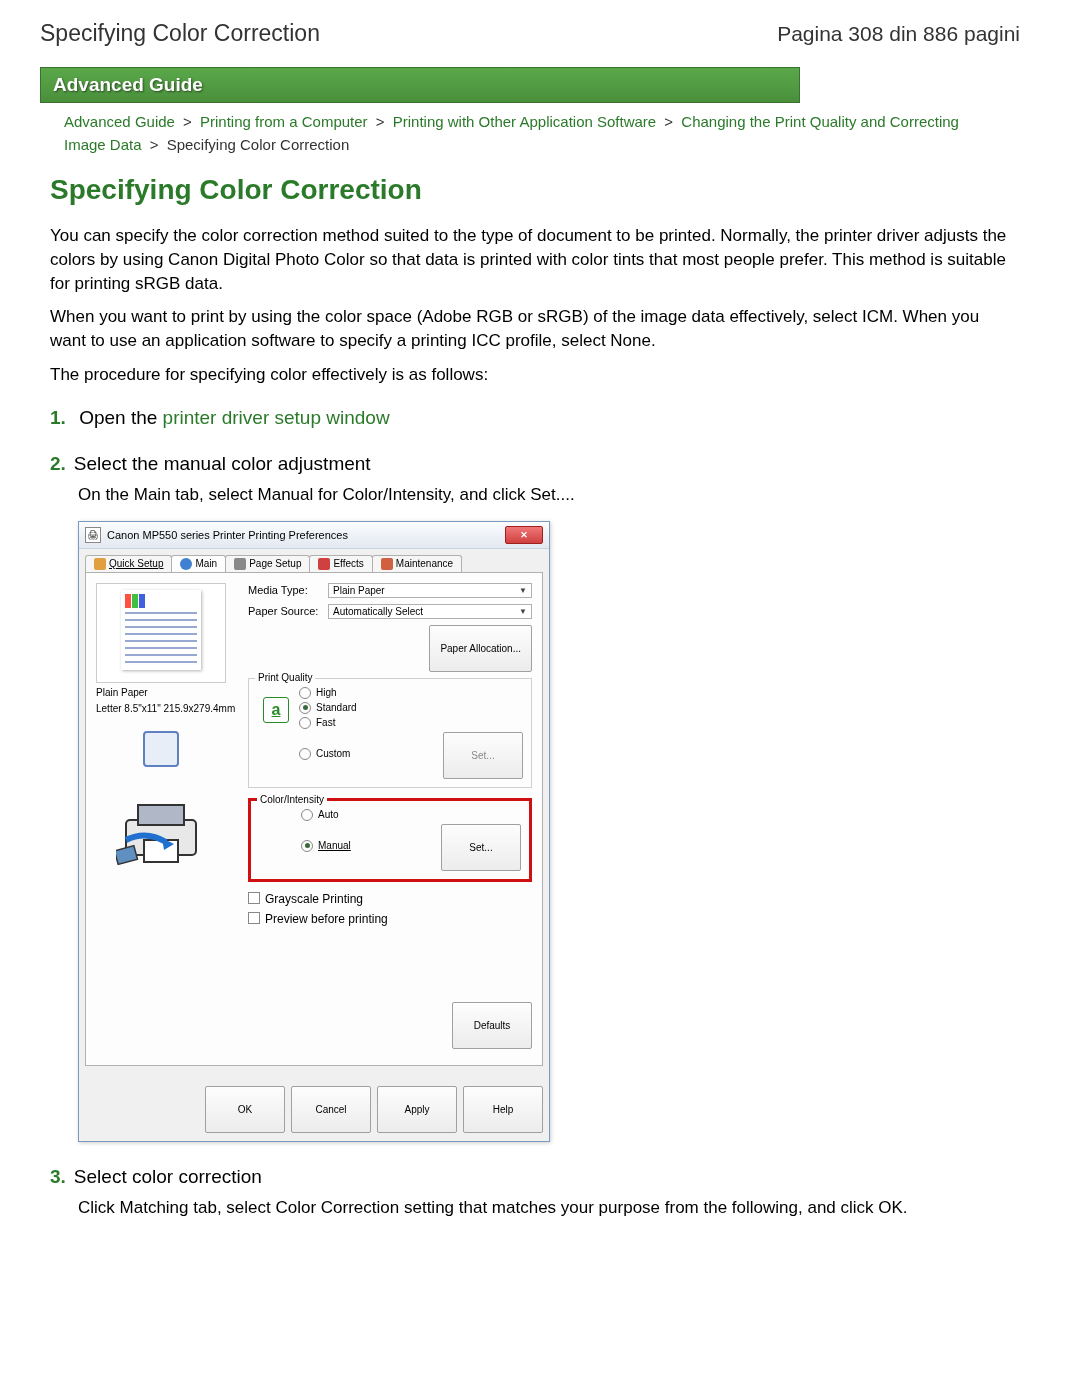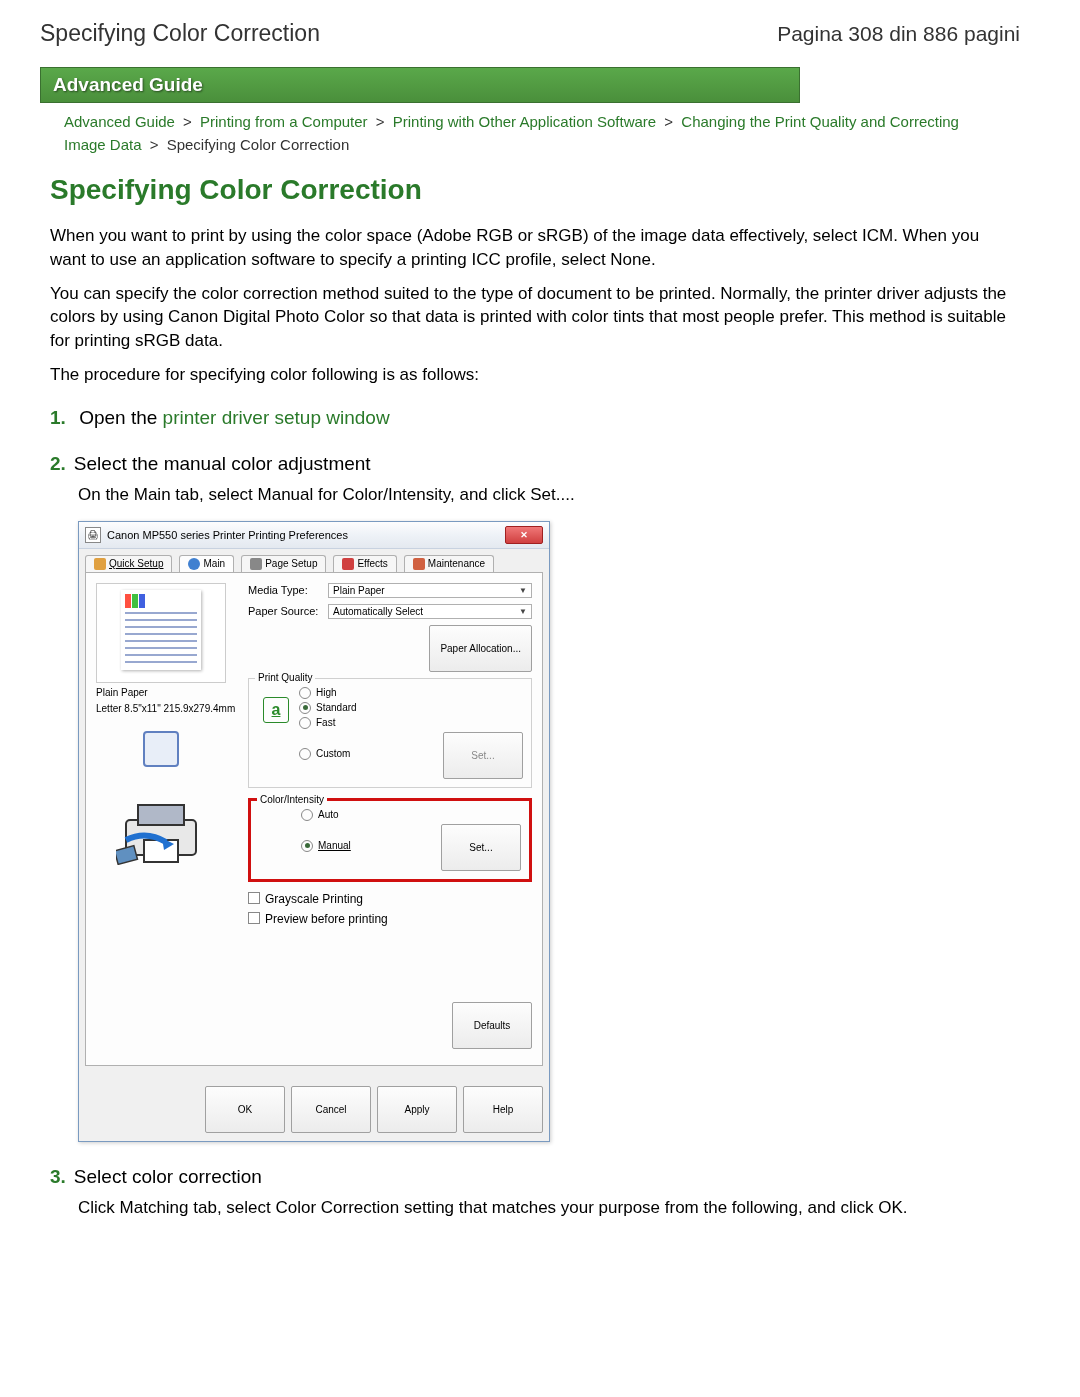--- a/index.html
+++ b/index.html
@@ -142,21 +142,21 @@
     color: #fff;
     font-size: 9px;
     display: flex;
     align-items: center;
     justify-content: center;
     font-weight: bold;
   }
   .dlg-tabs {
     display: flex;
     padding: 6px 6px 0 6px;
-    gap: 8px;
+    gap: 0;
     background: #f0f0f0;
   }
   .dlg-tab {
     border: 1px solid #b0b0b0;
     border-bottom: none;
     background: #f6f6f6;
     padding: 2px 8px;
     border-radius: 3px 3px 0 0;
     display: flex;
     align-items: center;
@@ -400,23 +400,23 @@
     <span class="sep">&gt;</span>
     <a href="#">Printing with Other Application Software</a>
     <span class="sep">&gt;</span>
     <a href="#">Changing the Print Quality and Correcting Image Data</a>
     <span class="sep">&gt;</span>
     <span class="current">Specifying Color Correction</span>
   </div>
 
   <div class="content">
     <h1 class="page-title">Specifying Color Correction</h1>
+    <p class="body-text">You can specify the color correction method suited to the type of document to be printed. Normally, the printer driver adjusts the colors by using Canon Digital Photo Color so that data is printed with color tints that most people prefer. This method is suitable for printing sRGB data.</p>
     <p class="body-text">When you want to print by using the color space (Adobe RGB or sRGB) of the image data effectively, select ICM. When you want to use an application software to specify a printing ICC profile, select None.</p>
-    <p class="body-text">You can specify the color correction method suited to the type of document to be printed. Normally, the printer driver adjusts the colors by using Canon Digital Photo Color so that data is printed with color tints that most people prefer. This method is suitable for printing sRGB data.</p>
-    <p class="body-text">The procedure for specifying color following is as follows:</p>
+    <p class="body-text">The procedure for specifying color effectively is as follows:</p>
 
     <ol class="steps">
       <li>
         <div class="step-head">
           <span>Open the </span><a href="#">printer driver setup window</a>
         </div>
       </li>
 
       <li>
         <div class="step-head">Select the manual color adjustment</div>

